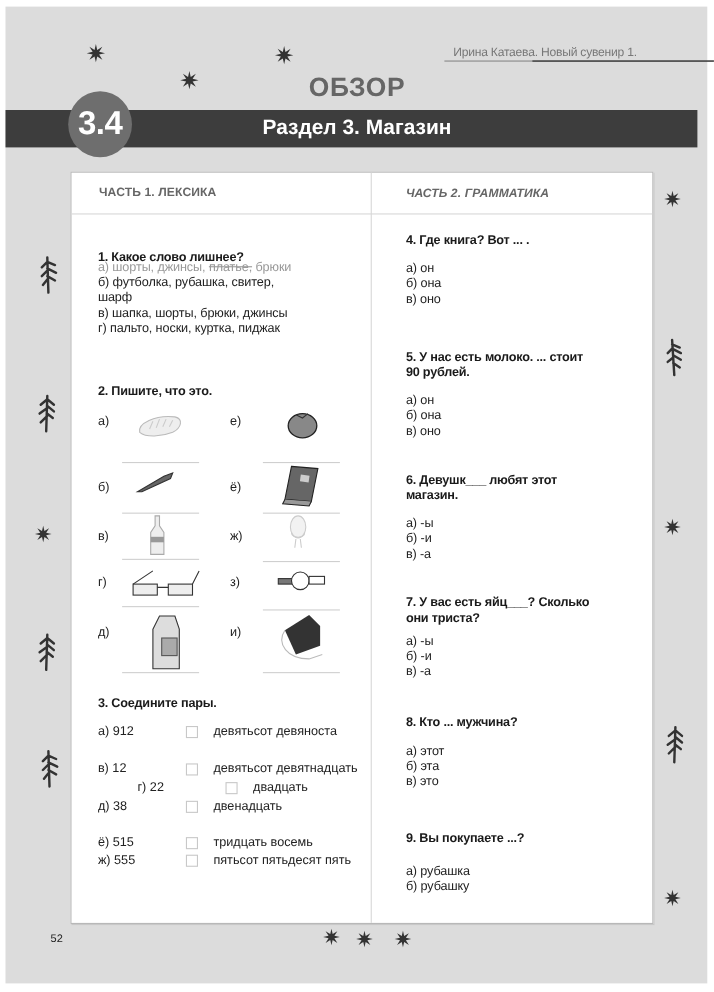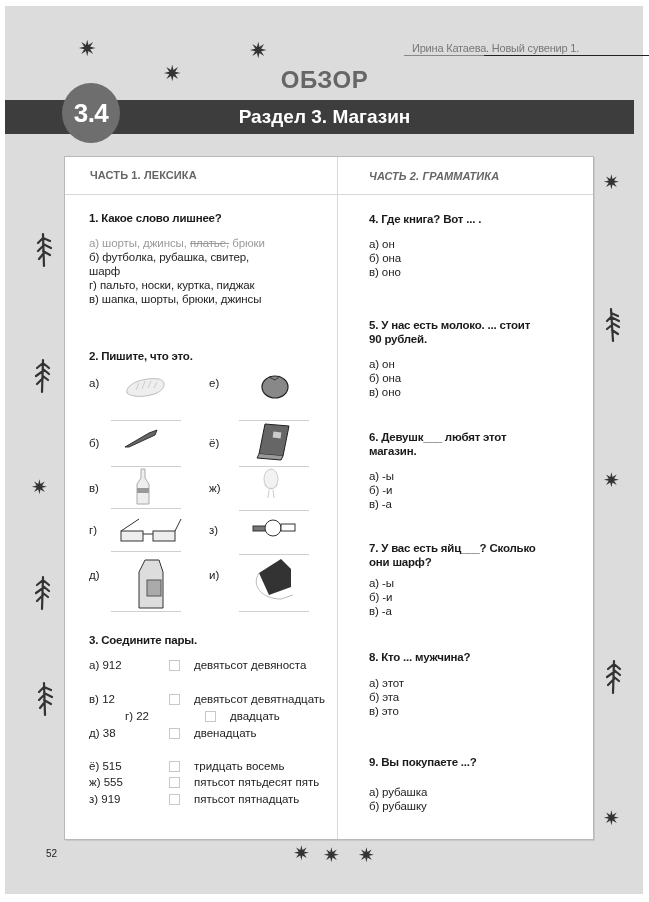--- a/index.html
+++ b/index.html
@@ -23,21 +23,21 @@
   }
   .section-bar {
     position: absolute; left: 5px; top: 100px; width: 629px; height: 34px; background: #3d3d3d;
   }
   .section-title {
     position: absolute; left: 0; width: 649px; top: 106px; text-align: center;
     font-size: 19px; font-weight: bold; color: #fff;
   }
   .section-badge {
     position: absolute; left: 62px; top: 83px; width: 58px; height: 60px; border-radius: 50%;
-    background: #6e6e6e; color: #fff; font-size: 26px; font-weight: bold;
+    background: #6e6e6e; color: #fff; font-size: 30px; font-weight: bold;
     display: flex; align-items: center; justify-content: center; letter-spacing: -0.5px;
   }
   .card {
     position: absolute; left: 64px; top: 156px; width: 528px; height: 682px; background: #fff;
     border: 1px solid #b8b8b8; box-shadow: 1px 1px 0 #c8c8c8;
   }
   .col-divider { position: absolute; left: 272px; top: 0; bottom: 0; width: 1px; background: #d8d8d8; }
   .head-divider { position: absolute; left: 0; right: 0; top: 37px; height: 1px; background: #d8d8d8; }
   .part-head {
     position: absolute; top: 12px; font-size: 11px; font-weight: bold; color: #666; letter-spacing: 0.1px;
@@ -97,27 +97,27 @@
 <div class="section-bar"></div>
 <div class="section-title">Раздел 3. Магазин</div>
 <div class="section-badge">3.4</div>
 
 <div class="card">
   <div class="col-divider"></div>
   <div class="head-divider"></div>
 
   <div class="part-head" style="left:25px;">ЧАСТЬ 1. ЛЕКСИКА</div>
 
-  <div class="q" style="left:24px;top:54px;">1. Какое слово лишнее?</div>
+  <div class="q" style="left:24px;top:70px;">1. Какое слово лишнее?</div>
   <div class="opts" style="left:24px;top:79px;">
     <div class="gray"><span>а) шорты, джинсы, </span><span class="strike">платье,</span><span> брюки</span></div>
     <div>б) футболка, рубашка, свитер,</div>
     <div>шарф</div>
+    <div>в) шапка, шорты, брюки, джинсы</div>
     <div>г) пальто, носки, куртка, пиджак</div>
-    <div>в) шапка, шорты, брюки, джинсы</div>
   </div>
 
   <div class="q" style="left:24px;top:192px;">2. Пишите, что это.</div>
 
   <div class="pic-label" style="left:24px;top:220px;">а)</div>
   <div class="pic-label" style="left:24px;top:280px;">б)</div>
   <div class="pic-label" style="left:24px;top:325px;">в)</div>
   <div class="pic-label" style="left:24px;top:367px;">г)</div>
   <div class="pic-label" style="left:24px;top:412px;">д)</div>
 
@@ -206,25 +206,20 @@
   <div class="match-row" style="top:601px;">
       <span class="match-num">ё) 515</span>
       <span class="match-box"></span>
       <span>тридцать восемь</span>
     </div>
   <div class="match-row" style="top:617px;">
       <span class="match-num">ж) 555</span>
       <span class="match-box"></span>
       <span>пятьсот пятьдесят пять</span>
     </div>
-  <div class="match-row" style="top:634px;">
-      <span class="match-num">з) 919</span>
-      <span class="match-box"></span>
-      <span>пятьсот пятнадцать</span>
-    </div>
 
   <div class="part-head" style="left:304px;top:13px;font-style:italic;">ЧАСТЬ 2. ГРАММАТИКА</div>
 
   <div class="q" style="left:304px;top:55px;">
       <div>4. Где книга? Вот ... .</div>
     </div>
   <div class="opts" style="left:304px;top:80px;">
     <div>а) он</div>
     <div>б) она</div>
     <div>в) оно</div>
@@ -245,21 +240,21 @@
       <div>магазин.</div>
     </div>
   <div class="opts" style="left:304px;top:312px;">
     <div>а) -ы</div>
     <div>б) -и</div>
     <div>в) -а</div>
   </div>
 
   <div class="q" style="left:304px;top:384px;">
       <div>7. У вас есть яйц___? Сколько</div>
-      <div>они шарф?</div>
+      <div>они триста?</div>
     </div>
   <div class="opts" style="left:304px;top:419px;">
     <div>а) -ы</div>
     <div>б) -и</div>
     <div>в) -а</div>
   </div>
 
   <div class="q" style="left:304px;top:493px;">
       <div>8. Кто ... мужчина?</div>
     </div>

